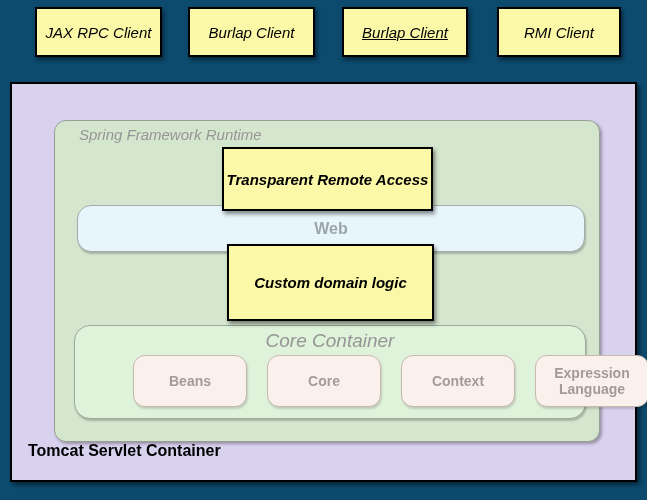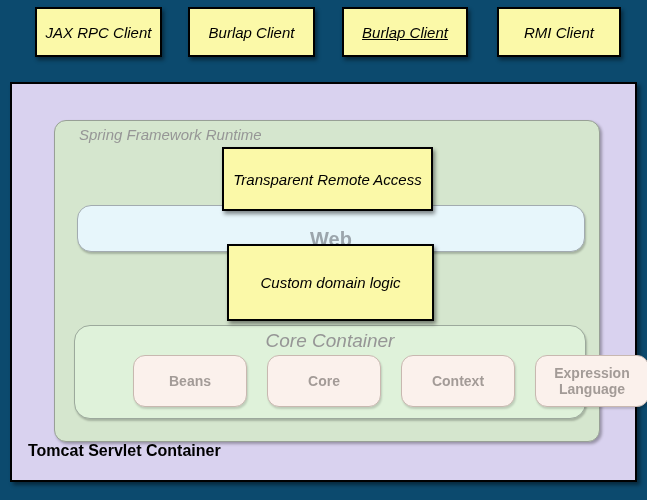--- a/index.html
+++ b/index.html
@@ -86,24 +86,24 @@
     position: absolute;
     left: 77px;
     top: 205px;
     width: 508px;
     height: 47px;
     background: var(--web-blue, #E7F6FB);
     border: 1px solid var(--web-border, #A2ABB0);
     border-radius: 14px;
     box-shadow: 1px 2px 2px rgba(0,0,0,0.22);
     display: flex;
-    align-items: flex-end;
-    justify-content: center;
-    font-weight: bold;
-    font-size: 20px;
+    align-items: center;
+    justify-content: center;
+    font-weight: bold;
+    font-size: 16px;
     color: var(--web-text, #9BA5AC);
     box-sizing: border-box;
     z-index: 2;
   }
 
   
   .core {
     position: absolute;
     left: 74px;
     top: 325px;
@@ -152,21 +152,21 @@
 
   
   .yellow-box {
     position: absolute;
     background: var(--yellow, #FBF9A8);
     border: 2px solid #000;
     box-shadow: 2px 3px 4px rgba(0,0,0,0.45);
     display: flex;
     align-items: center;
     justify-content: center;
-    font-weight: normal;
+    font-weight: bold;
     font-style: italic;
     font-size: 15px;
     color: #000;
     box-sizing: border-box;
     text-align: center;
     z-index: 5;
   }
   .remote-access { left: 222px; top: 147px; width: 211px; height: 64px; }
   .domain-logic  { left: 227px; top: 244px; width: 207px; height: 77px; }
 </style>

